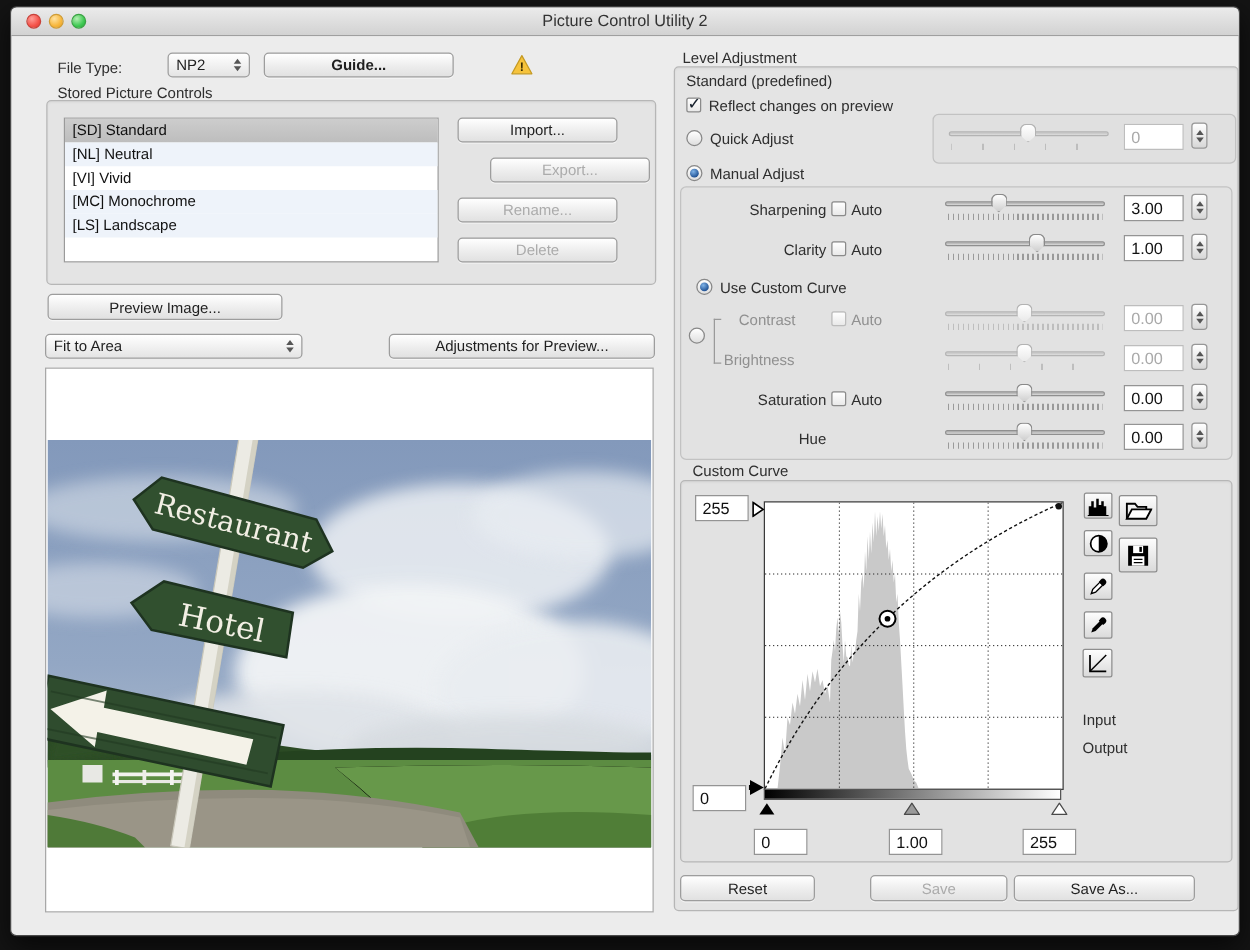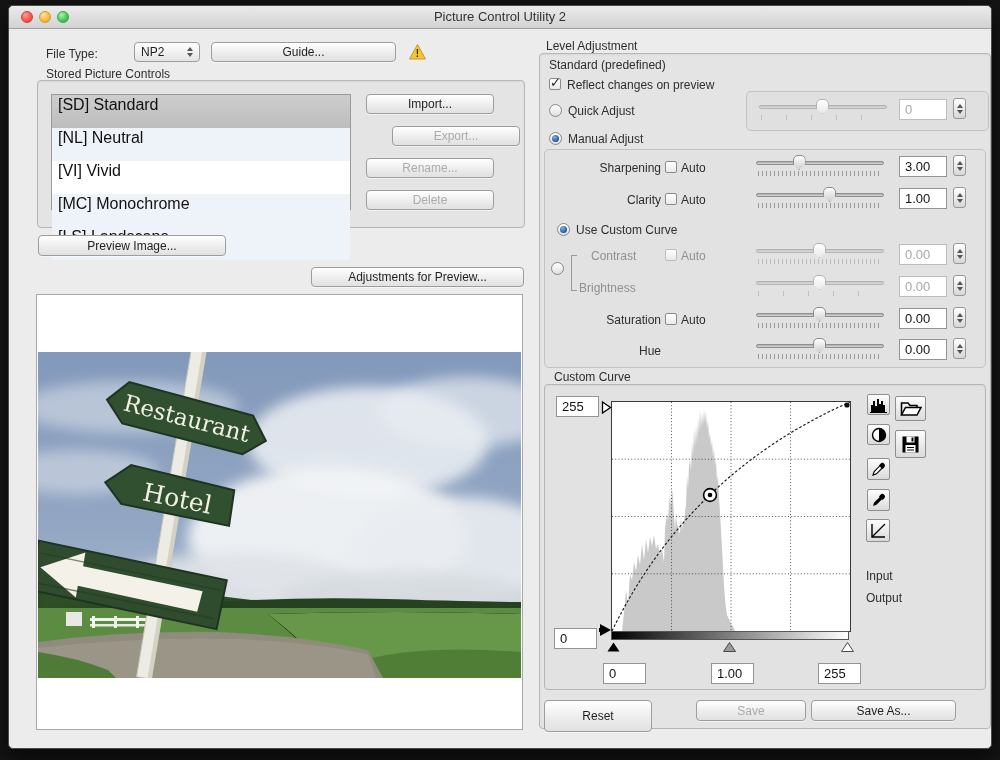--- a/index.html
+++ b/index.html
@@ -15,21 +15,21 @@
   .lbl.gray{color:#909090;}
   .btn{position:absolute;display:flex;align-items:center;justify-content:center;background:linear-gradient(#ffffff,#ededed 55%,#e1e1e1);border:1px solid #9d9d9d;border-radius:4px;font-size:12px;color:#1f1f1f;box-sizing:border-box;box-shadow:0 1px 0 rgba(255,255,255,.5);}
   .btn.dis{color:#ababab;}
   .gbox{position:absolute;border:1px solid #b6b6b6;border-radius:4px;background:#e4e4e4;box-shadow:inset 0 1px 2px rgba(0,0,0,.05);box-sizing:border-box;}
   .panel{position:absolute;border:1px solid #c2c2c2;border-radius:5px;background:#e0e0e0;box-sizing:border-box;}
   .pop{position:absolute;display:flex;align-items:center;background:linear-gradient(#ffffff,#e4e4e4);border:1px solid #9d9d9d;border-radius:4px;font-size:12px;color:#1f1f1f;padding:0 6px;box-sizing:border-box;}
   .pop .arrows{margin-left:auto;display:flex;flex-direction:column;align-items:center;gap:2px;}
   .arr-up{width:0;height:0;border-left:3px solid transparent;border-right:3px solid transparent;border-bottom:4px solid #555;}
   .arr-dn{width:0;height:0;border-left:3px solid transparent;border-right:3px solid transparent;border-top:4px solid #555;}
   .list{position:absolute;background:#fff;border:1px solid #9a9a9a;box-sizing:border-box;}
-  .lrow{height:33px;line-height:19px;padding-left:6px;font-size:16px;color:#111;}
+  .lrow{height:19px;line-height:19px;padding-left:6px;font-size:12px;color:#111;}
   .lrow.sel{background:linear-gradient(#cdcdcd,#bdbdbd);}
   .lrow.alt{background:#eef3fa;}
   .cb{position:absolute;width:12px;height:12px;background:linear-gradient(#ffffff,#e9e9e9);border:1px solid #8b8b8b;border-radius:2px;box-sizing:border-box;}
   .cb.checked::after{content:"✓";position:absolute;left:0px;top:-4px;font-size:13px;font-weight:bold;color:#16202c;}
   .cb.dis{border-color:#bcbcbc;}
   .rb{position:absolute;width:13px;height:13px;border-radius:50%;background:linear-gradient(#ffffff,#dfdfdf);border:1px solid #888;box-sizing:border-box;}
   .rb.sel::after{content:"";position:absolute;left:2px;top:2px;width:7px;height:7px;border-radius:50%;background:radial-gradient(circle at 38% 32%,#7fb3e8,#1d4f92 75%);}
   .slider{position:absolute;height:22px;}
   .slider .track{position:absolute;left:0;right:0;top:5px;height:4px;border-radius:2px;background:linear-gradient(#a8a8a8,#dcdcdc);border:1px solid #8f8f8f;box-sizing:border-box;}
   .slider .thumb{position:absolute;top:-1px;width:13px;height:15px;background:linear-gradient(#fefefe,#cfcfcf);border:1px solid #8a8a8a;border-radius:5px 5px 3px 3px;clip-path:polygon(0 0,100% 0,100% 60%,50% 100%,0 60%);box-sizing:border-box;}
@@ -60,21 +60,21 @@
   </div>
 
   <div class="lbl" style="left:37px;top:41px;">File Type:</div>
   <div class="pop" style="left:125px;top:36px;width:66px;height:20px;">
     <span>NP2</span>
     <span class="arrows">
         <span class="arr-up"></span>
         <span class="arr-dn"></span>
       </span>
   </div>
-  <div class="btn" style="left:202px;top:36px;width:185px;height:20px;">
+  <div class="btn" style="left:202px;top:36px;width:152px;height:20px;font-weight:bold;">
     <span>Guide...</span>
   </div>
   <svg style="position:absolute;left:399px;top:37px;" width="19" height="18" viewBox="0 0 19 18">
     <path d="M9.5 1.5 L17.5 16 H1.5 Z" fill="#f6c33c" stroke="#c59a23" stroke-width="1" stroke-linejoin="round"></path>
     <text x="9.5" y="14" text-anchor="middle" font-size="10" font-weight="bold" fill="#3a2c00">!</text>
   </svg>
   <div class="lbl" style="left:37px;top:61px;">Stored Picture Controls</div>
 
   <div class="gbox" style="left:28px;top:74px;width:488px;height:148px;"></div>
   <div class="list" style="left:42px;top:88px;width:300px;height:116px;">
@@ -93,20 +93,27 @@
   <div class="btn dis" style="left:357px;top:152px;width:128px;height:20px;">
       <span>Rename...</span>
     </div>
   <div class="btn dis" style="left:357px;top:184px;width:128px;height:20px;">
       <span>Delete</span>
     </div>
 
   <div class="btn" style="left:29px;top:229px;width:188px;height:21px;">
       <span>Preview Image...</span>
     </div>
+  <div class="pop" style="left:27px;top:261px;width:206px;height:20px;">
+    <span>Fit to Area</span>
+    <span class="arrows">
+        <span class="arr-up"></span>
+        <span class="arr-dn"></span>
+      </span>
+  </div>
   <div class="btn" style="left:302px;top:261px;width:213px;height:20px;">
       <span>Adjustments for Preview...</span>
     </div>
 
   <div style="position:absolute;left:27px;top:288px;width:487px;height:436px;background:#fff;border:1px solid #a8a8a8;box-sizing:border-box;">
     <svg width="483" height="326" viewBox="0 0 483 326" style="position:absolute;left:1px;top:57px;">
       <defs>
         <linearGradient id="sky" x1="0" y1="0" x2="0" y2="1">
           <stop offset="0" stop-color="#8399bb"></stop>
             <stop offset=".55" stop-color="#93a7c4"></stop>
@@ -384,21 +391,21 @@
       <rect x="5.5" y="1.5" width="8" height="6" fill="#fff"></rect>
       <rect x="10.5" y="2.5" width="2" height="4" fill="#000"></rect>
       <rect x="4.5" y="10" width="10" height="7.5" fill="#fff"></rect>
       <line x1="6" y1="12.5" x2="13" y2="12.5" stroke="#000" stroke-width="1"></line>
       <line x1="6" y1="15" x2="13" y2="15" stroke="#000" stroke-width="1"></line>
     </svg>
   </div>
   <div class="lbl" style="left:857px;top:563px;">Input</div>
   <div class="lbl" style="left:857px;top:585px;">Output</div>
 
-  <div class="btn" style="left:535px;top:694px;width:108px;height:32px;">
+  <div class="btn" style="left:535px;top:694px;width:108px;height:21px;">
       <span>Reset</span>
     </div>
   <div class="btn dis" style="left:687px;top:694px;width:110px;height:21px;">
       <span>Save</span>
     </div>
   <div class="btn" style="left:802px;top:694px;width:145px;height:21px;">
       <span>Save As...</span>
     </div>
 
 </div>

